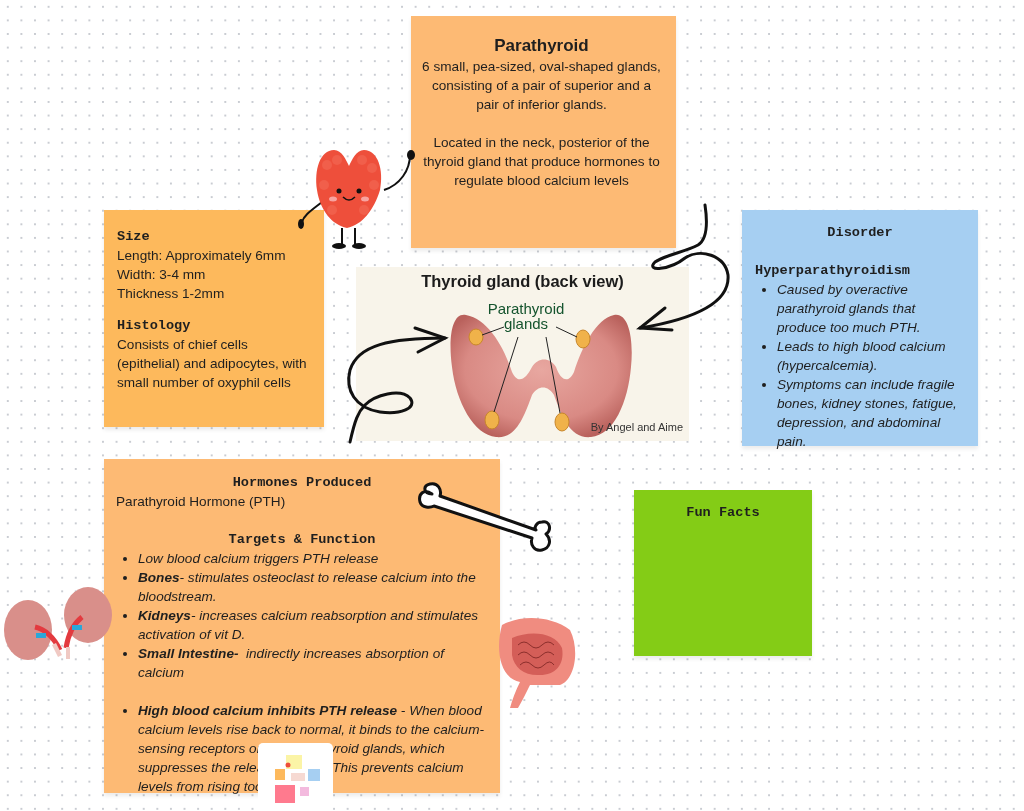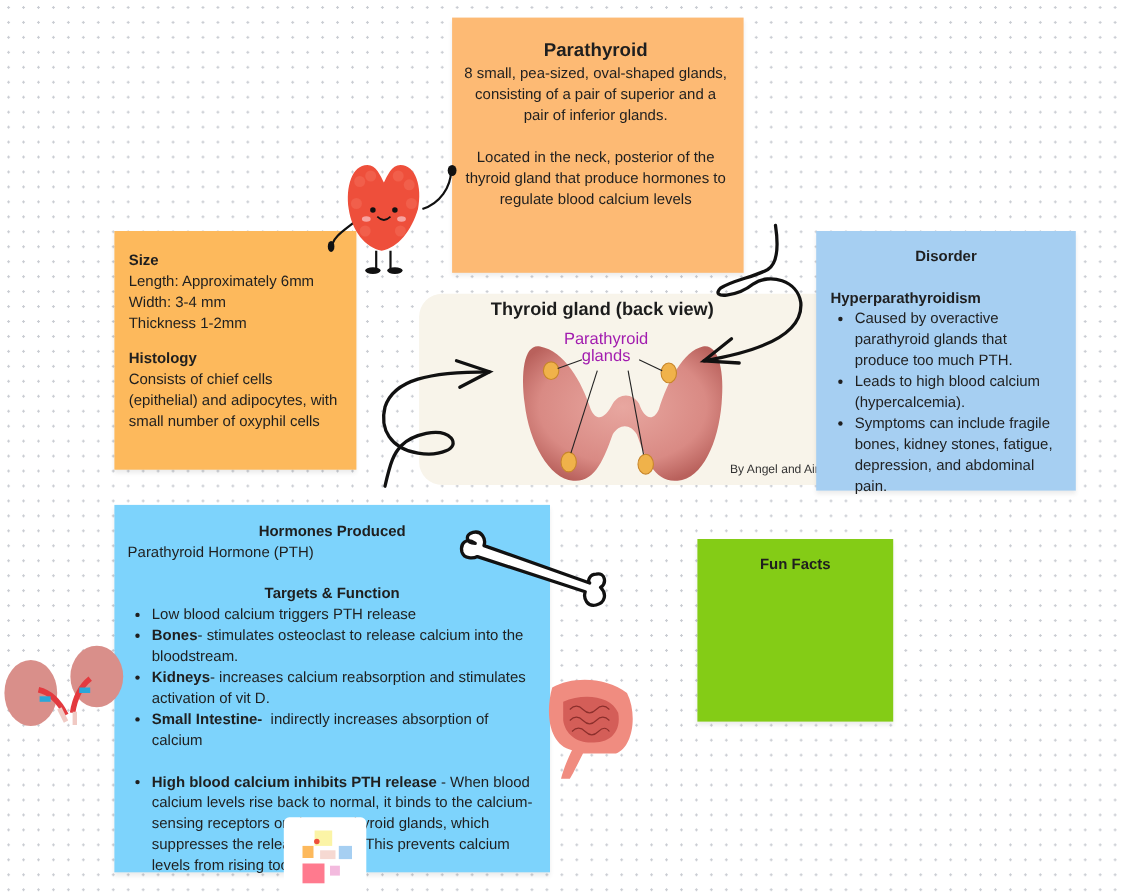--- a/index.html
+++ b/index.html
@@ -11,46 +11,46 @@
     background-position: 1px 0px;
     font-family: "Liberation Sans", "DejaVu Sans", sans-serif;
     color:#1f1f1f;
   }
   .note {
     position:absolute; box-sizing:border-box;
     box-shadow: 0 3px 4px rgba(0,0,0,0.08);
     font-size:13.6px; line-height:19px;
   }
   .center { text-align:center; }
-  .bold { font-weight:bold; }
-  ul { margin:0; padding-left:22px; }
+  .bold { font-weight:bold;font-family:Liberation Mono, monospace; }
+  ul { margin:0; padding-left:22px;font-style:italic; }
   li { margin:0; }
   p { margin:0; }
 
   #note-parathyroid { left:411px; top:16px; width:265px; height:232px; background:#fdba74; padding:19px 12px 0 8px; }
   #note-parathyroid .title { font-size:17px; font-weight:bold; line-height:22px; margin-bottom:0; }
   #note-size { left:104px; top:210px; width:220px; height:217px; background:#fdb95c; padding:17px 13px 0 13px; }
   #note-disorder { left:742px; top:210px; width:236px; height:236px; background:#a6cff2; padding:13px 13px 0 13px; }
-  #note-hormones { left:104px; top:459px; width:396px; height:334px; background:#7dd3fc; padding:14px 12px 0 12px; }
+  #note-hormones { left:104px; top:459px; width:396px; height:334px; background:#fdba74; padding:14px 12px 0 12px; }
   #note-funfacts { left:634px; top:490px; width:178px; height:166px; background:#84cc16; padding:13px 12px 0 12px; }
 
-  #image-card { position:absolute; left:381px; top:267px; width:381px; height:174px; background:#f8f4ea;border-radius:21px; }
+  #image-card { position:absolute; left:356px; top:267px; width:333px; height:174px; background:#f8f4ea; }
   #image-card .img-title { position:absolute; left:0; width:333px; top:5px; text-align:center; font-size:16.5px; font-weight:bold; color:#1c1c1c; }
-  #image-card .img-label { position:absolute; left:120px; width:100px; top:34px; text-align:center; font-size:15px; line-height:15px; color:#a21caf; }
+  #image-card .img-label { position:absolute; left:120px; width:100px; top:34px; text-align:center; font-size:15px; line-height:15px; color:#14532d; }
   #image-card .credit { position:absolute; right:6px; bottom:8px; font-size:11px; color:#333; }
 
   #thumbnail { position:absolute; left:258px; top:743px; width:75px; height:68px; background:#fff; border-radius:5px 5px 0 0; }
   .abs { position:absolute; }
 </style>
 </head>
 <body>
 
 <div class="note center" id="note-parathyroid">
   <div class="title">Parathyroid</div>
-  <p>8 small, pea-sized, oval-shaped glands, consisting of a pair of superior and a pair of inferior glands.</p>
+  <p>6 small, pea-sized, oval-shaped glands, consisting of a pair of superior and a pair of inferior glands.</p>
   <p style="margin-top:19px">Located in the neck, posterior of the thyroid gland that produce hormones to regulate blood calcium levels</p>
 </div>
 
 <div class="note" id="note-size">
   <div class="bold">Size</div>
   <div>Length: Approximately 6mm</div>
   <div>Width: 3-4 mm</div>
   <div>Thickness 1-2mm</div>
   <div class="bold" style="margin-top:13px">Histology</div>
   <div>Consists of chief cells (epithelial) and adipocytes, with small number of oxyphil cells</div>

